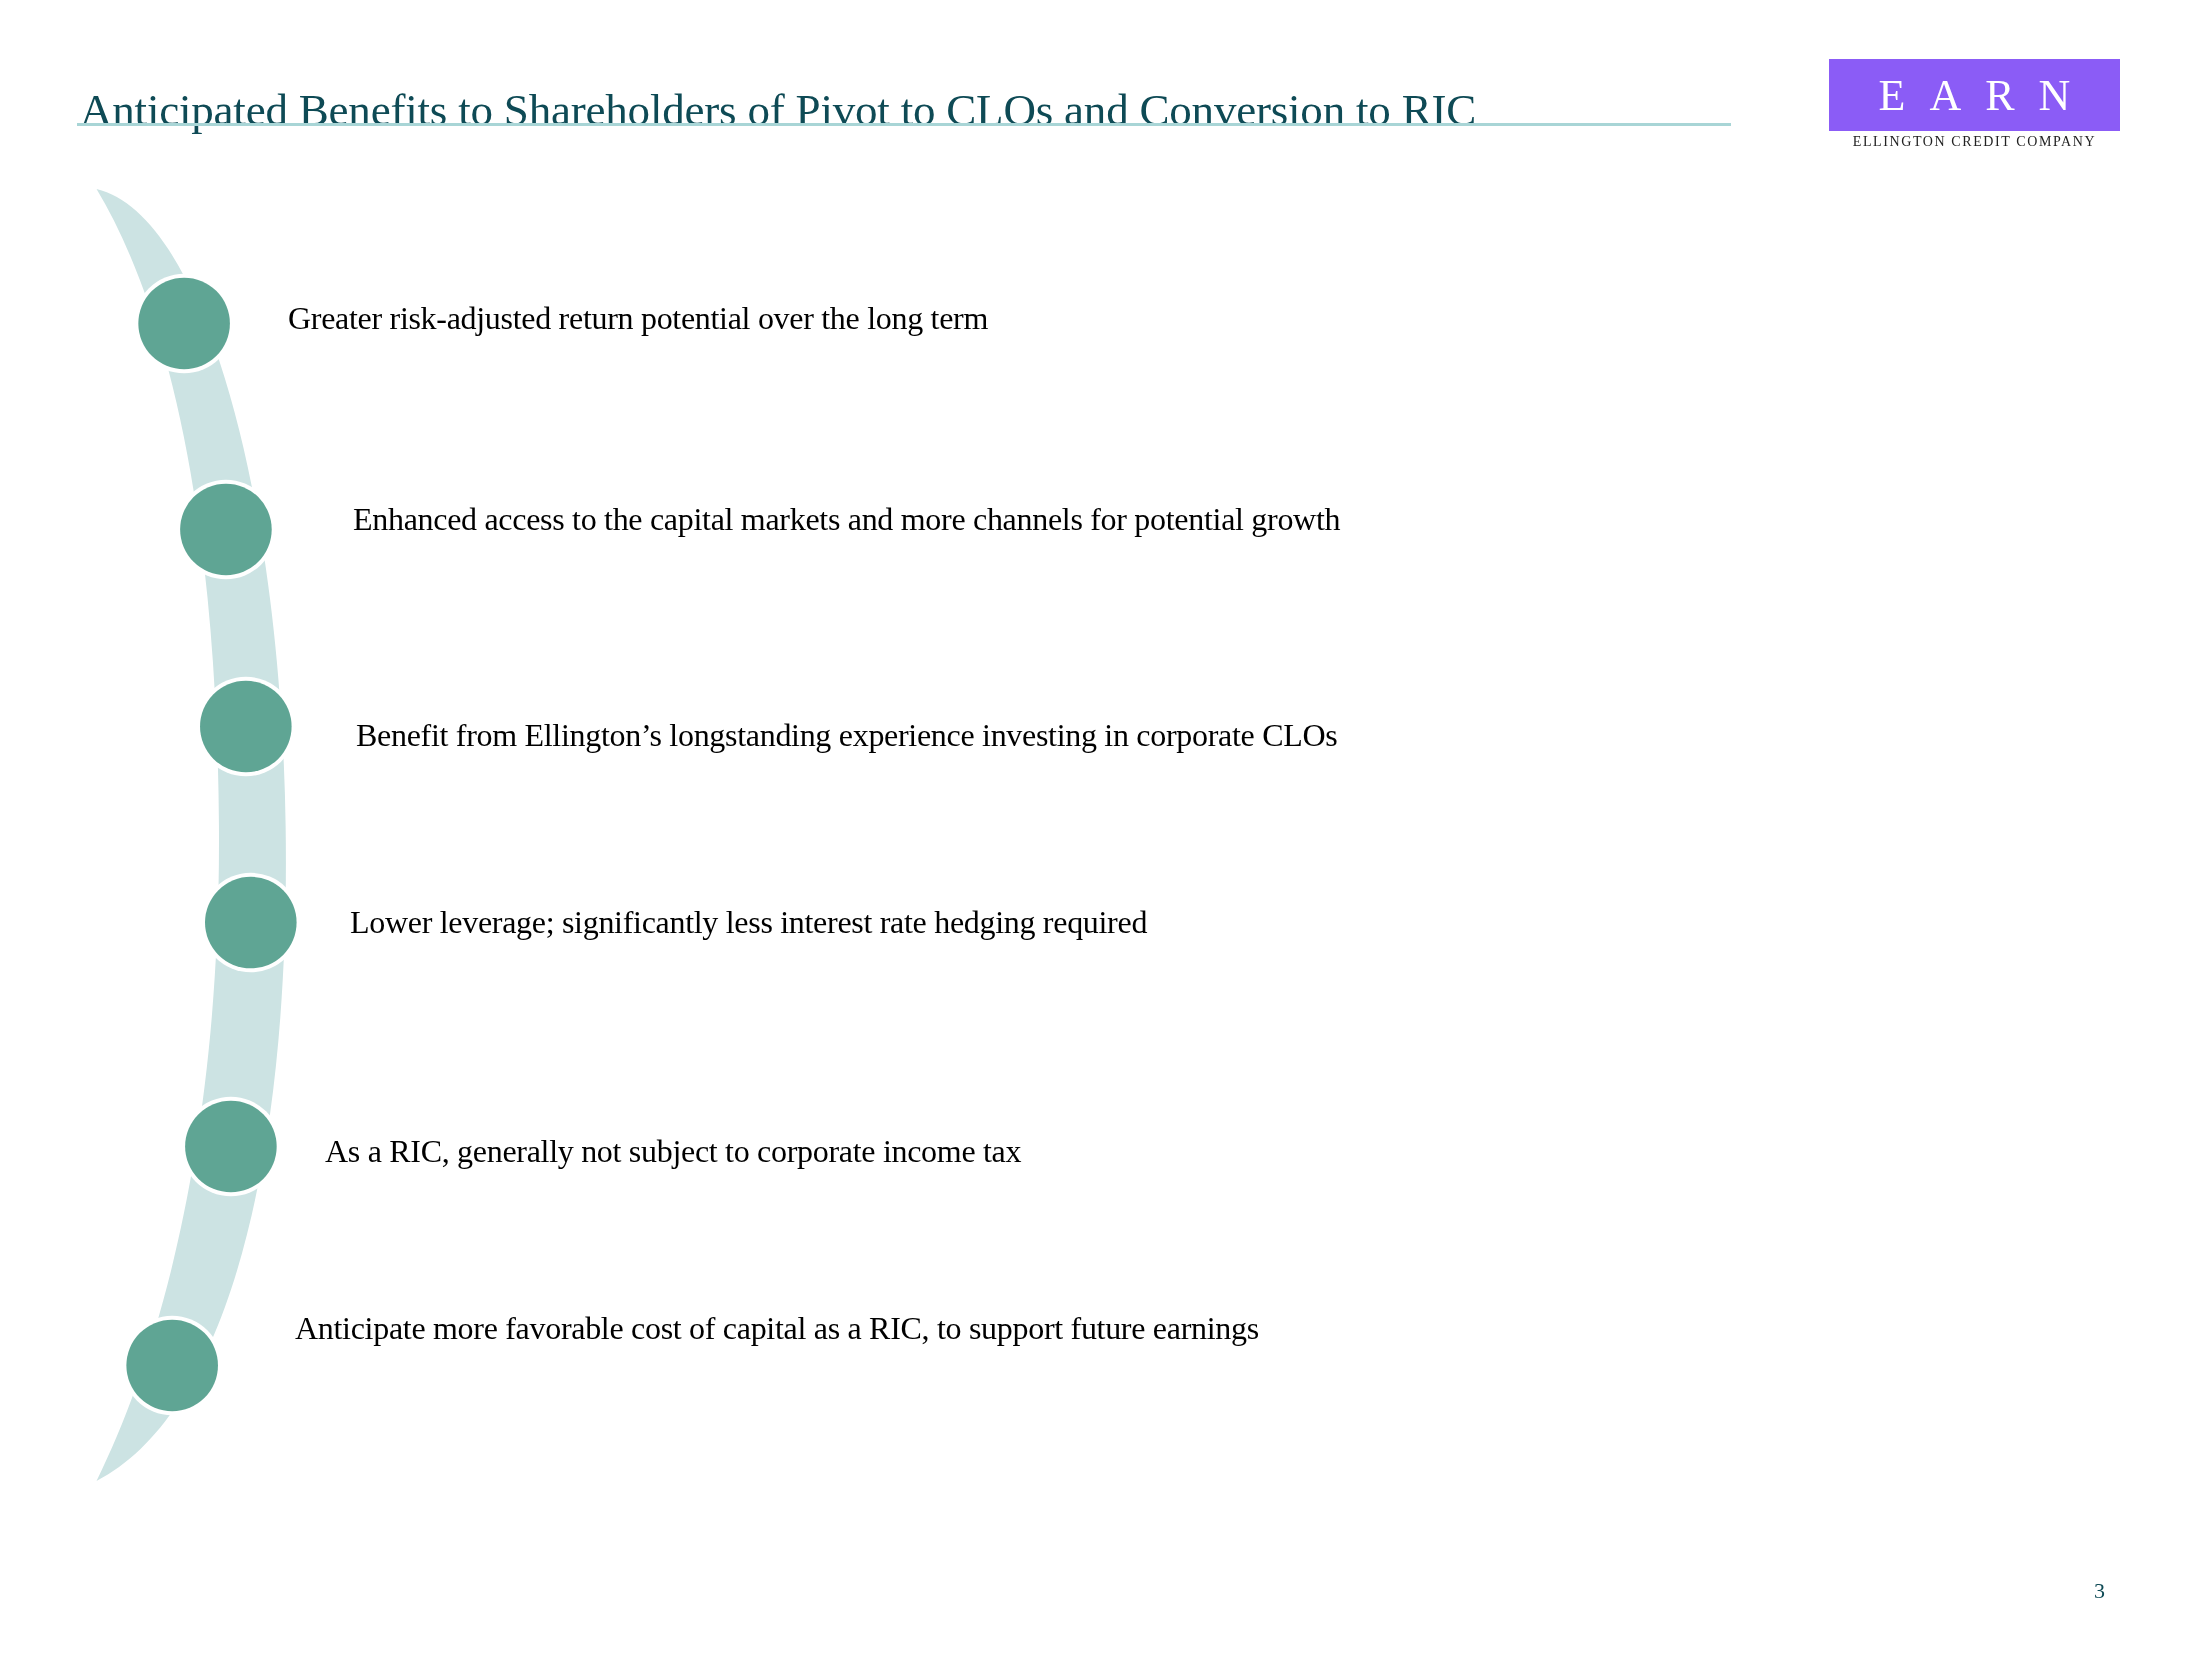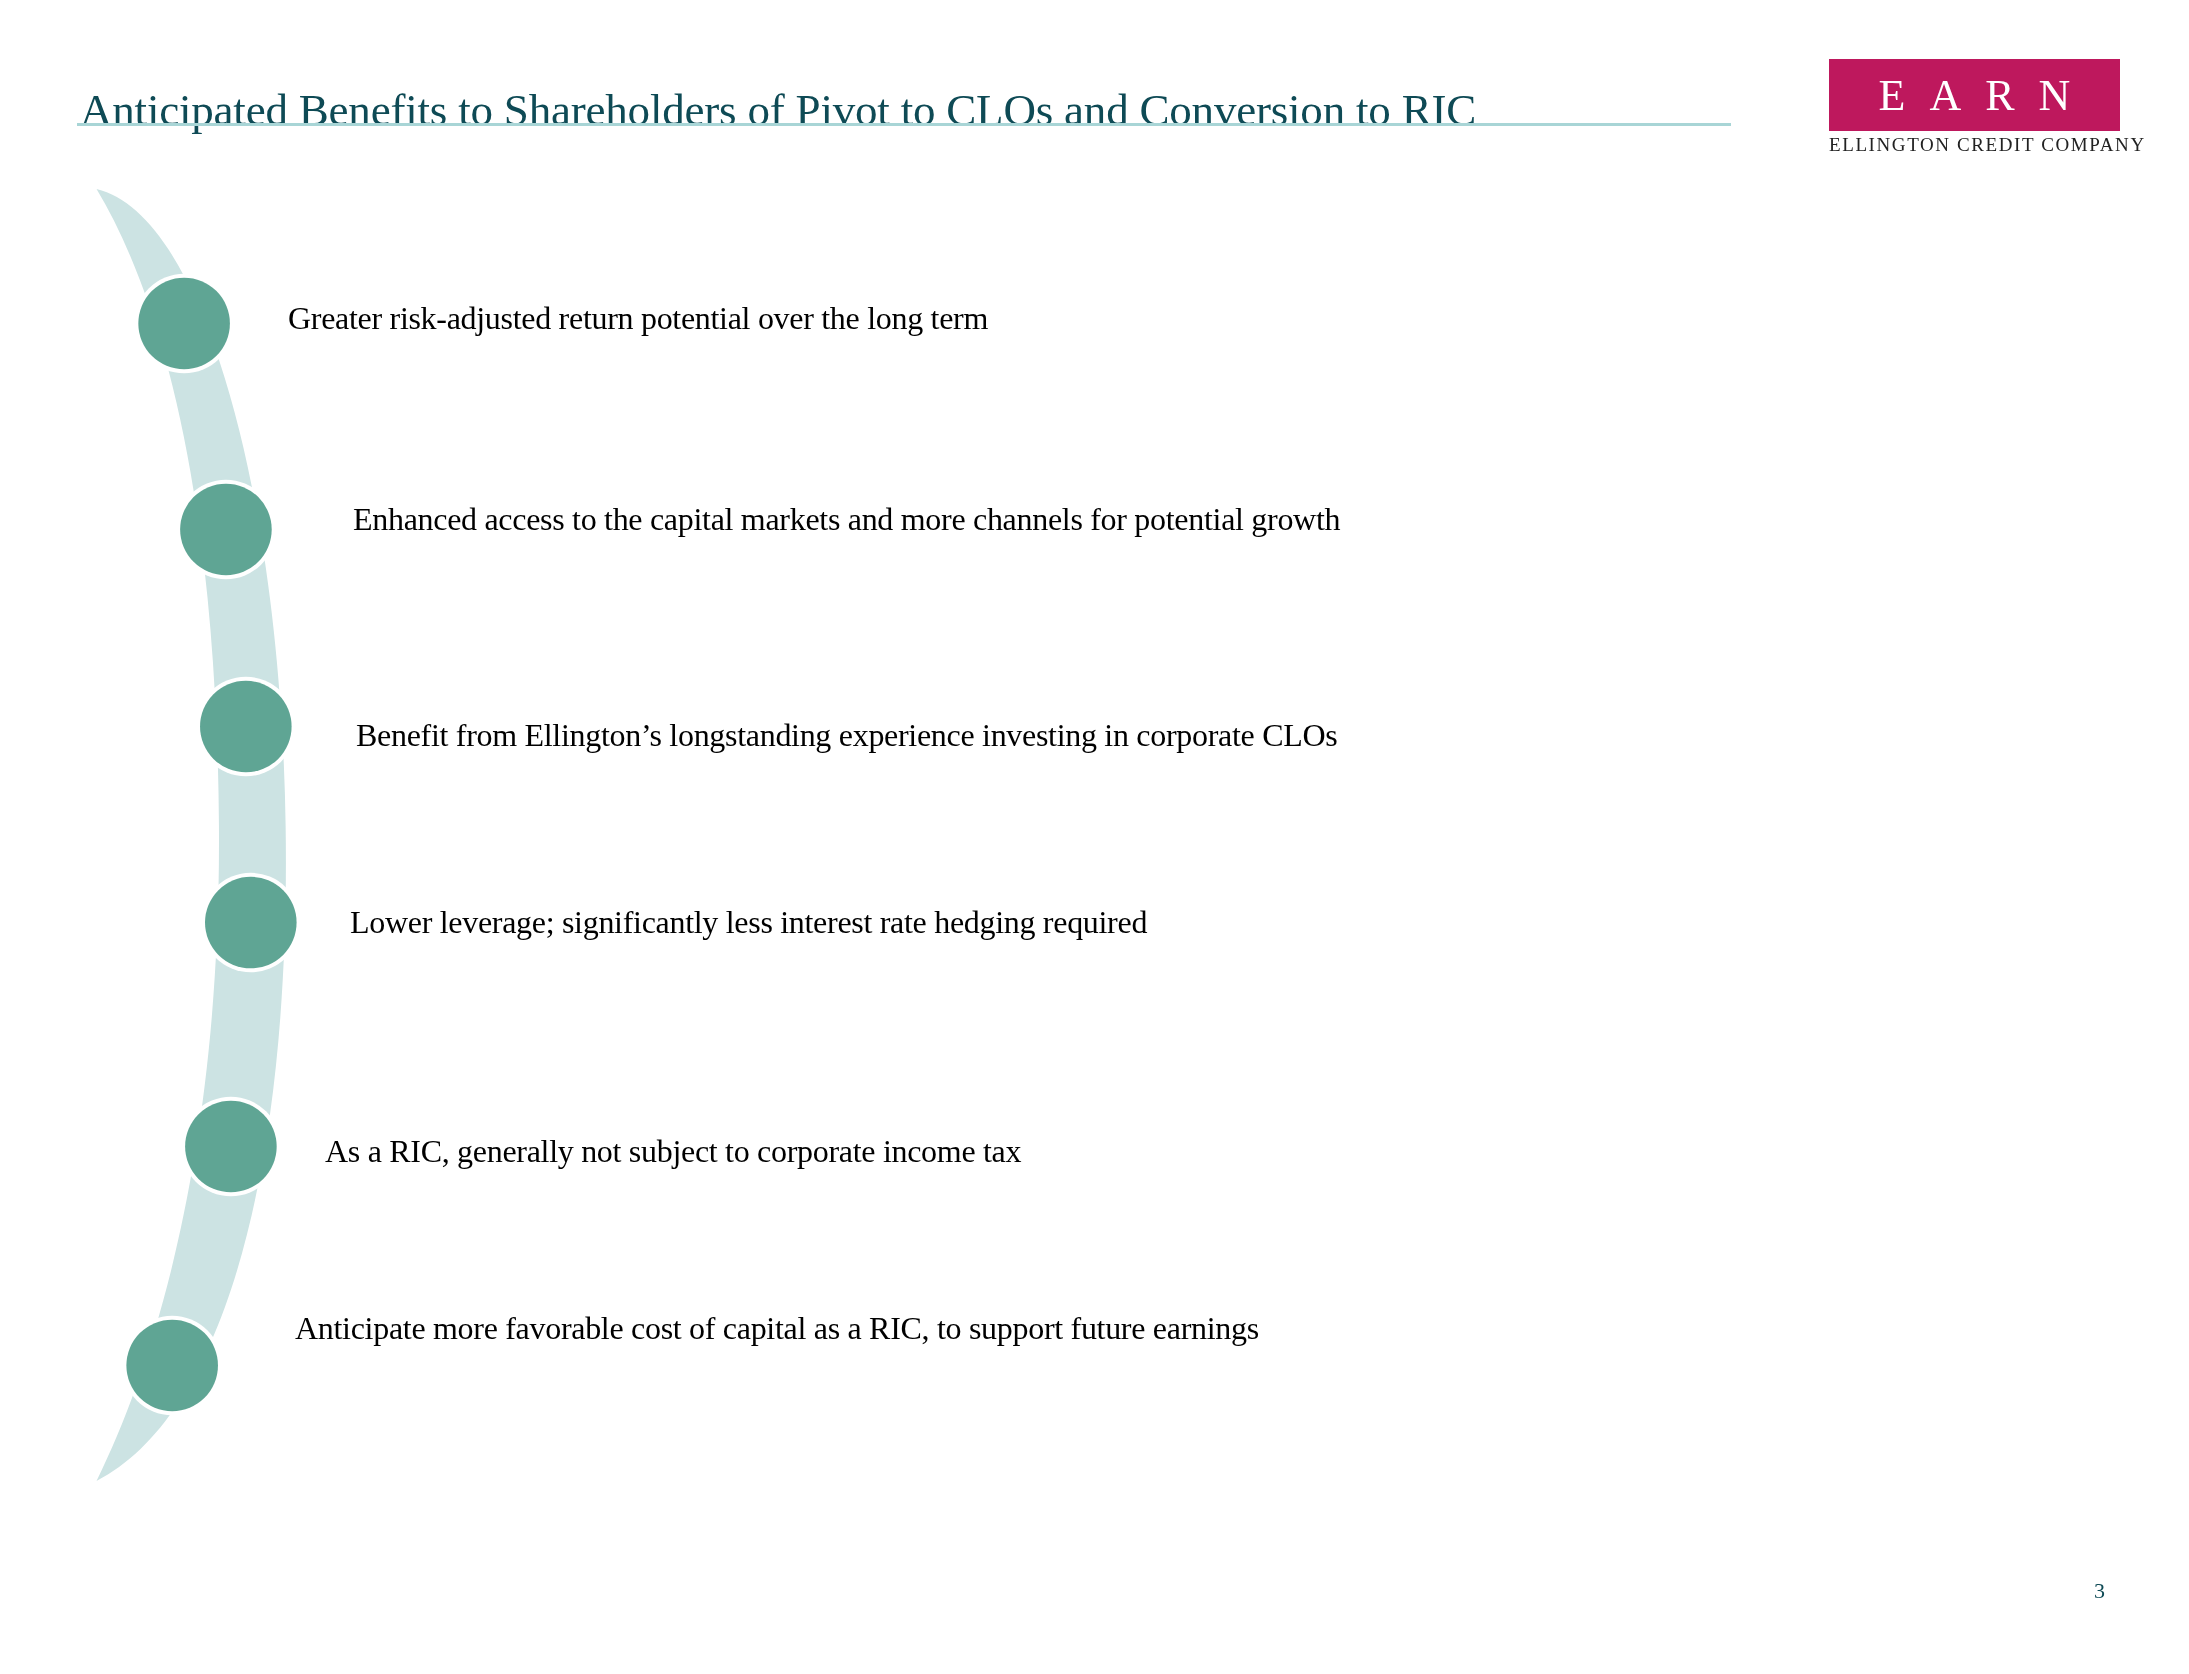--- a/index.html
+++ b/index.html
@@ -9,27 +9,27 @@
     font-size: 45px; color: #0E4A55; white-space: nowrap; line-height: 52px;
     letter-spacing: -0.2px;
     margin-top: 24px;
   }
   .title-rule {
     position: absolute; left: 77px; top: 123px; width: 1654px; height: 3px;
     background: #A8D5D6;
   }
   .logo-box {
     position: absolute; left: 1829px; top: 59px; width: 291px; height: 72px;
-    background: #be185d; color: #ffffff;
+    background: #8b5cf6; color: #ffffff;
     display: flex; align-items: center; justify-content: center;
     font-size: 44px; letter-spacing: 24px; padding-left: 24px; box-sizing: border-box;
   }
   .logo-sub {
     position: absolute; left: 1829px; top: 134px; width: 291px; text-align: center;
-    font-size: 19px; letter-spacing: 1.6px; color: #222222; white-space: nowrap;
+    font-size: 14px; letter-spacing: 1.6px; color: #222222; white-space: nowrap;
   }
   svg.arc { position: absolute; left: 0; top: 0; }
   .item-text {
     position: absolute; font-size: 32px; color: #000000; white-space: nowrap;
     line-height: 50px; transform: translateY(-50%);
     letter-spacing: -0.3px;
   }
   .page-num {
     position: absolute; left: 2094px; top: 1578px; font-size: 22px; color: #0E4A55;
   }

